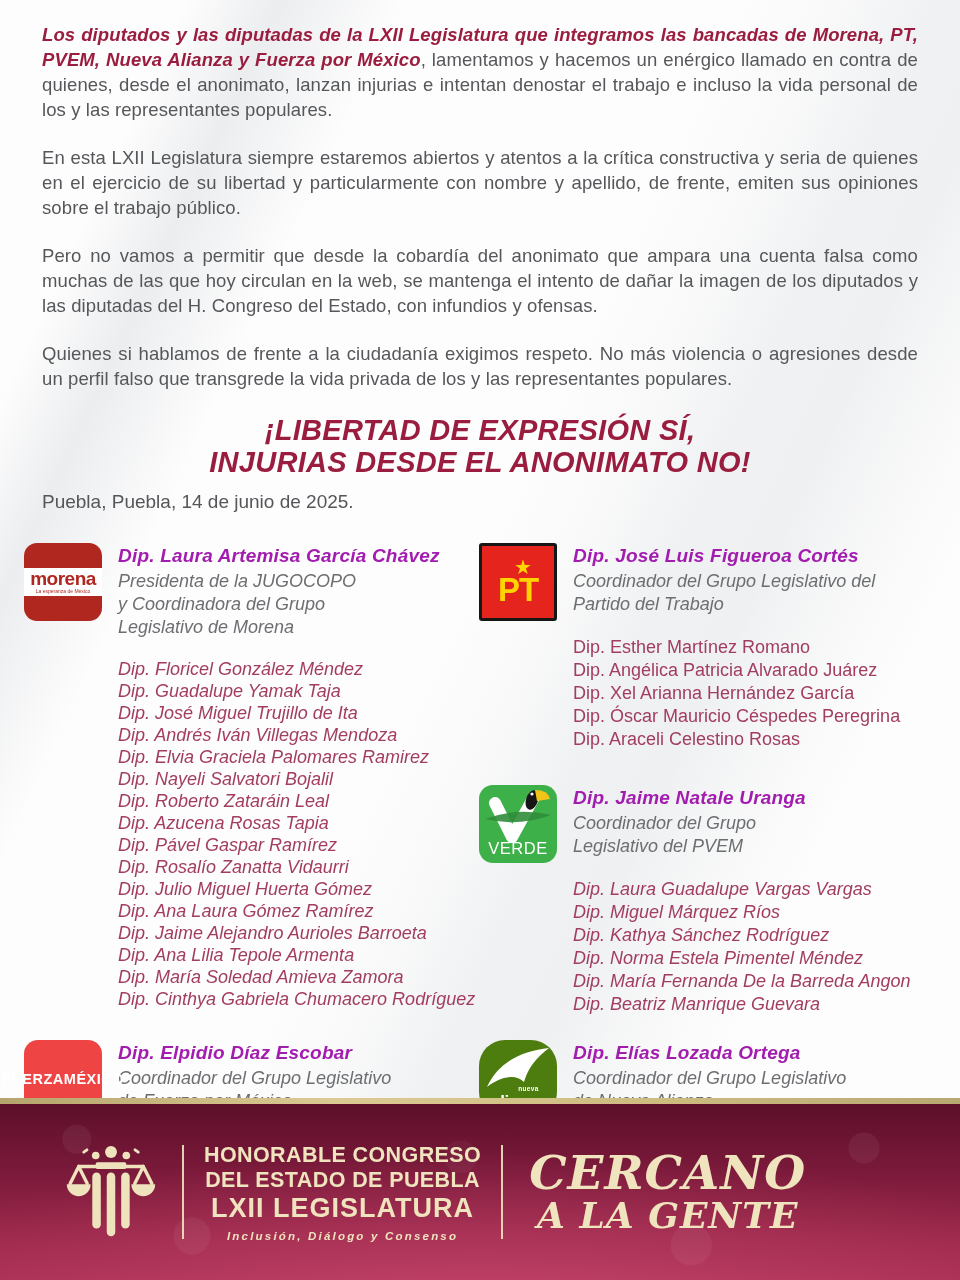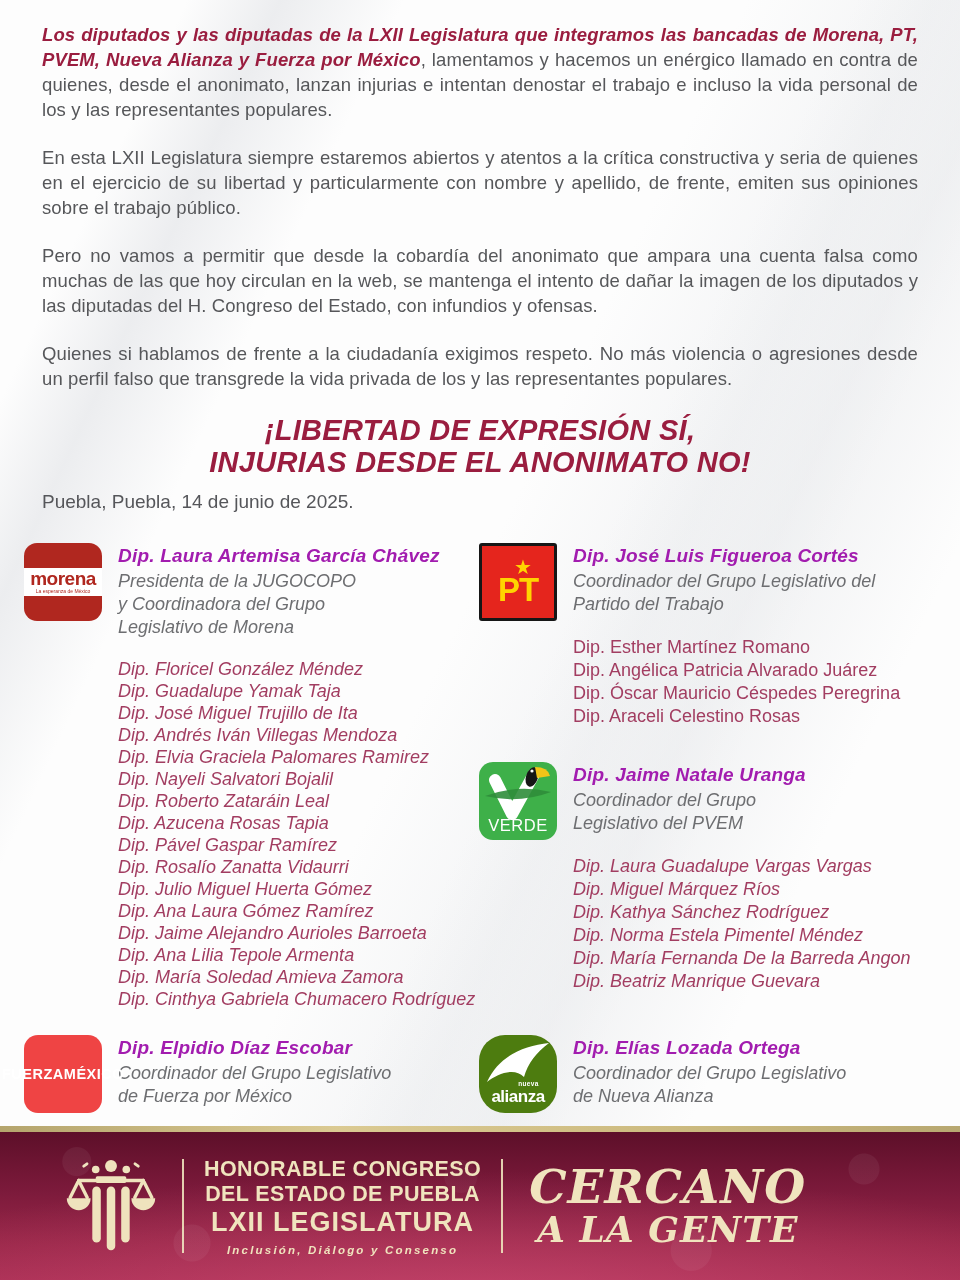--- a/index.html
+++ b/index.html
@@ -85,21 +85,21 @@
   .alianza-nueva {
     position:absolute; top:-7px; right:6px;
     font-size:6.5px; font-weight:bold; letter-spacing:.3px;
   }
   .alianza-word .wrap { position:relative; display:inline-block; }
 
   
   .footer { position:absolute; left:0; right:0; bottom:0; }
   .footer-gold { height:6px; background:linear-gradient(90deg,#b5a56d,#dbca92 35%,#cdbb80 70%,#b8a871); }
   .footer-body {
-    position:relative; height:148px; display:flex; align-items:center; padding:0 26px;
+    position:relative; height:176px; display:flex; align-items:center; padding:0 26px;
     background:
       radial-gradient(130% 170% at 50% 120%, rgba(214,82,122,.55) 0%, rgba(0,0,0,0) 55%),
       linear-gradient(180deg, #5d0f29 0%, #7c1a3b 40%, #992749 75%, #a82e53 100%);
     overflow:hidden;
   }
   .footer-body::before {
     content:""; position:absolute; inset:0; pointer-events:none;
     background:
       radial-gradient(circle at 8% 20%, rgba(255,255,255,.055) 0 14px, rgba(0,0,0,0) 15px),
       radial-gradient(circle at 20% 75%, rgba(255,255,255,.05) 0 18px, rgba(0,0,0,0) 19px),
@@ -184,20 +184,21 @@
           <div class="pt-star">★</div>
           <div class="pt-word">PT</div>
         </div>
         <div class="group-text">
           <div class="leader">Dip. José Luis Figueroa Cortés</div>
           <div class="role">Coordinador del Grupo Legislativo del
 Partido del Trabajo</div>
           <ul class="members upright">
               <li>Dip. Esther Martínez Romano</li>
               <li>Dip. Angélica Patricia Alvarado Juárez</li>
+              <li>Dip. Xel Arianna Hernández García</li>
               <li>Dip. Óscar Mauricio Céspedes Peregrina</li>
               <li>Dip. Araceli Celestino Rosas</li>
             </ul>
         </div>
       </div>
 
       <div class="group stack-gap">
         <div class="logo verde-logo">
           <svg class="verde-art" width="78" height="56" viewBox="0 0 78 56">
             <path d="M16 16 L33 50 L55 10" stroke="#ffffff" stroke-width="12" fill="none" stroke-linejoin="round" stroke-linecap="round"></path>

